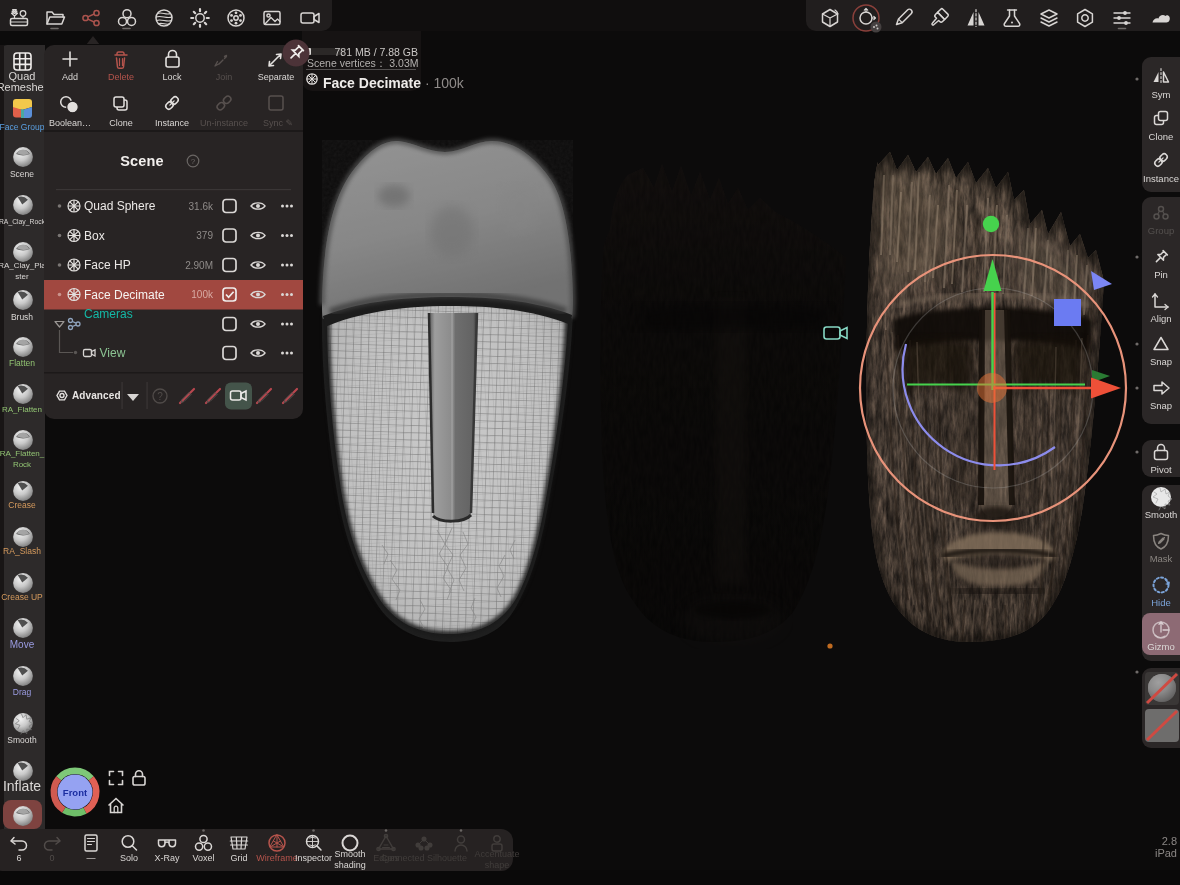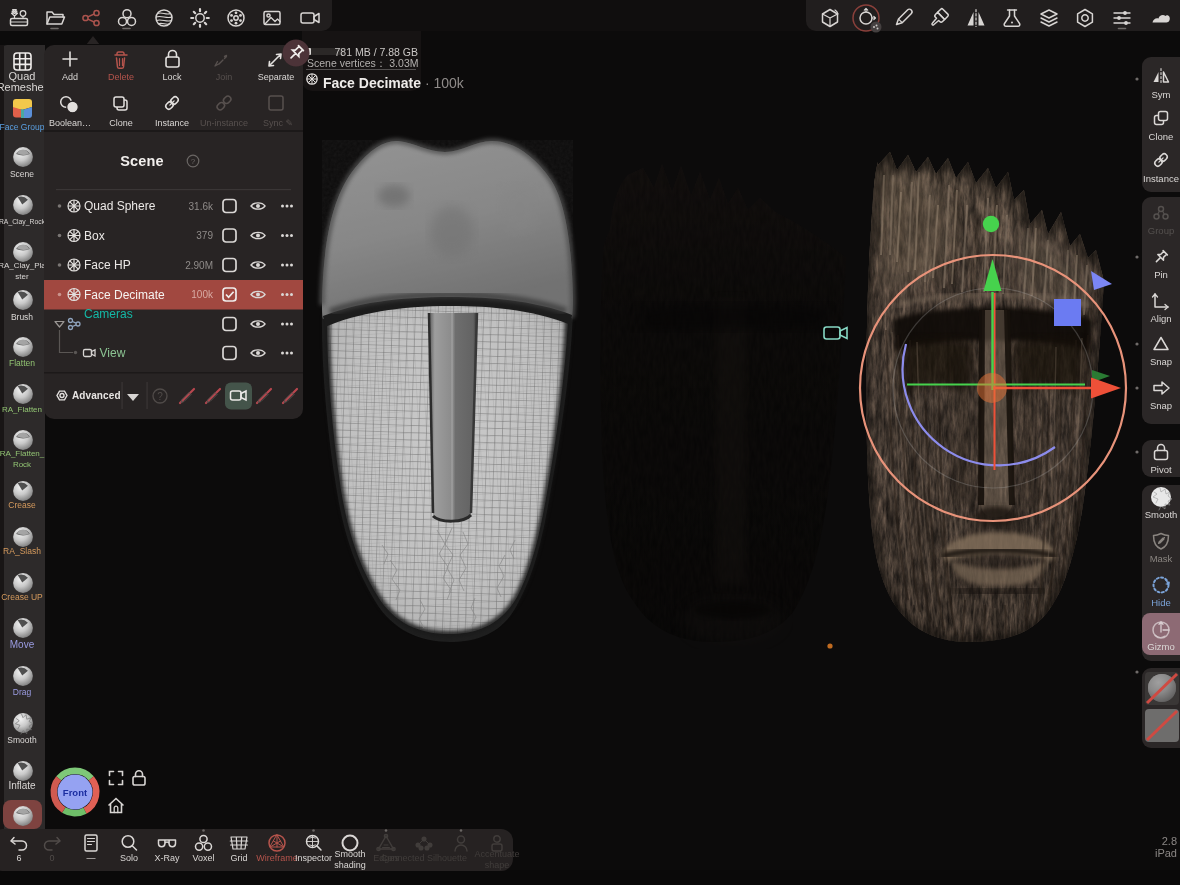--- a/index.html
+++ b/index.html
@@ -532,21 +532,21 @@
 <div class="lbl" style="left:22px;top:312px;font-size:8.5px">Brush</div>
 <div class="lbl" style="left:22px;top:358px;font-size:8.5px;color:#92c473">Flatten</div>
 <div class="lbl" style="left:22px;top:405px;font-size:8px;color:#92c473">RA_Flatten</div>
 <div class="lbl" style="left:22px;top:449px;font-size:8px;color:#92c473">RA_Flatten_<br>Rock</div>
 <div class="lbl" style="left:22px;top:500px;font-size:8.5px;color:#d59a5d">Crease</div>
 <div class="lbl" style="left:22px;top:546px;font-size:8.5px;color:#d59a5d">RA_Slash</div>
 <div class="lbl" style="left:22px;top:592px;font-size:8.5px;color:#d59a5d">Crease UP</div>
 <div class="lbl" style="left:22px;top:640px;font-size:10px;color:#9b9ce2">Move</div>
 <div class="lbl" style="left:22px;top:687px;font-size:8.5px;color:#9b9ce2">Drag</div>
 <div class="lbl" style="left:22px;top:735px;font-size:8.5px">Smooth</div>
-<div class="lbl" style="left:22px;top:781px;font-size:10px">Inflate</div>
+<div class="lbl" style="left:22px;top:781px;font-size:14px">Inflate</div>
 
 <div class="abs" style="left:44px;top:45px;width:259px;height:374px;background:#282424;border-radius:10px"></div>
 <svg class="abs" width="270" height="380" style="left:44px;top:42px">
   <defs>
     <g id="slashpen">
           <path d="M-7,7 L7,-7" stroke="#b9474f" stroke-width="2.2" stroke-linecap="round"></path>
       <path d="M-6,6.5 l3,-1 l7,-7 l-2,-2 l-7,7 Z" fill="none" stroke="#57504e" stroke-width="1"></path>
         </g>
     <g id="meshico" stroke="#e2dfdd" stroke-width="1.2" fill="none">
       <circle cx="0" cy="0" r="6"></circle>

